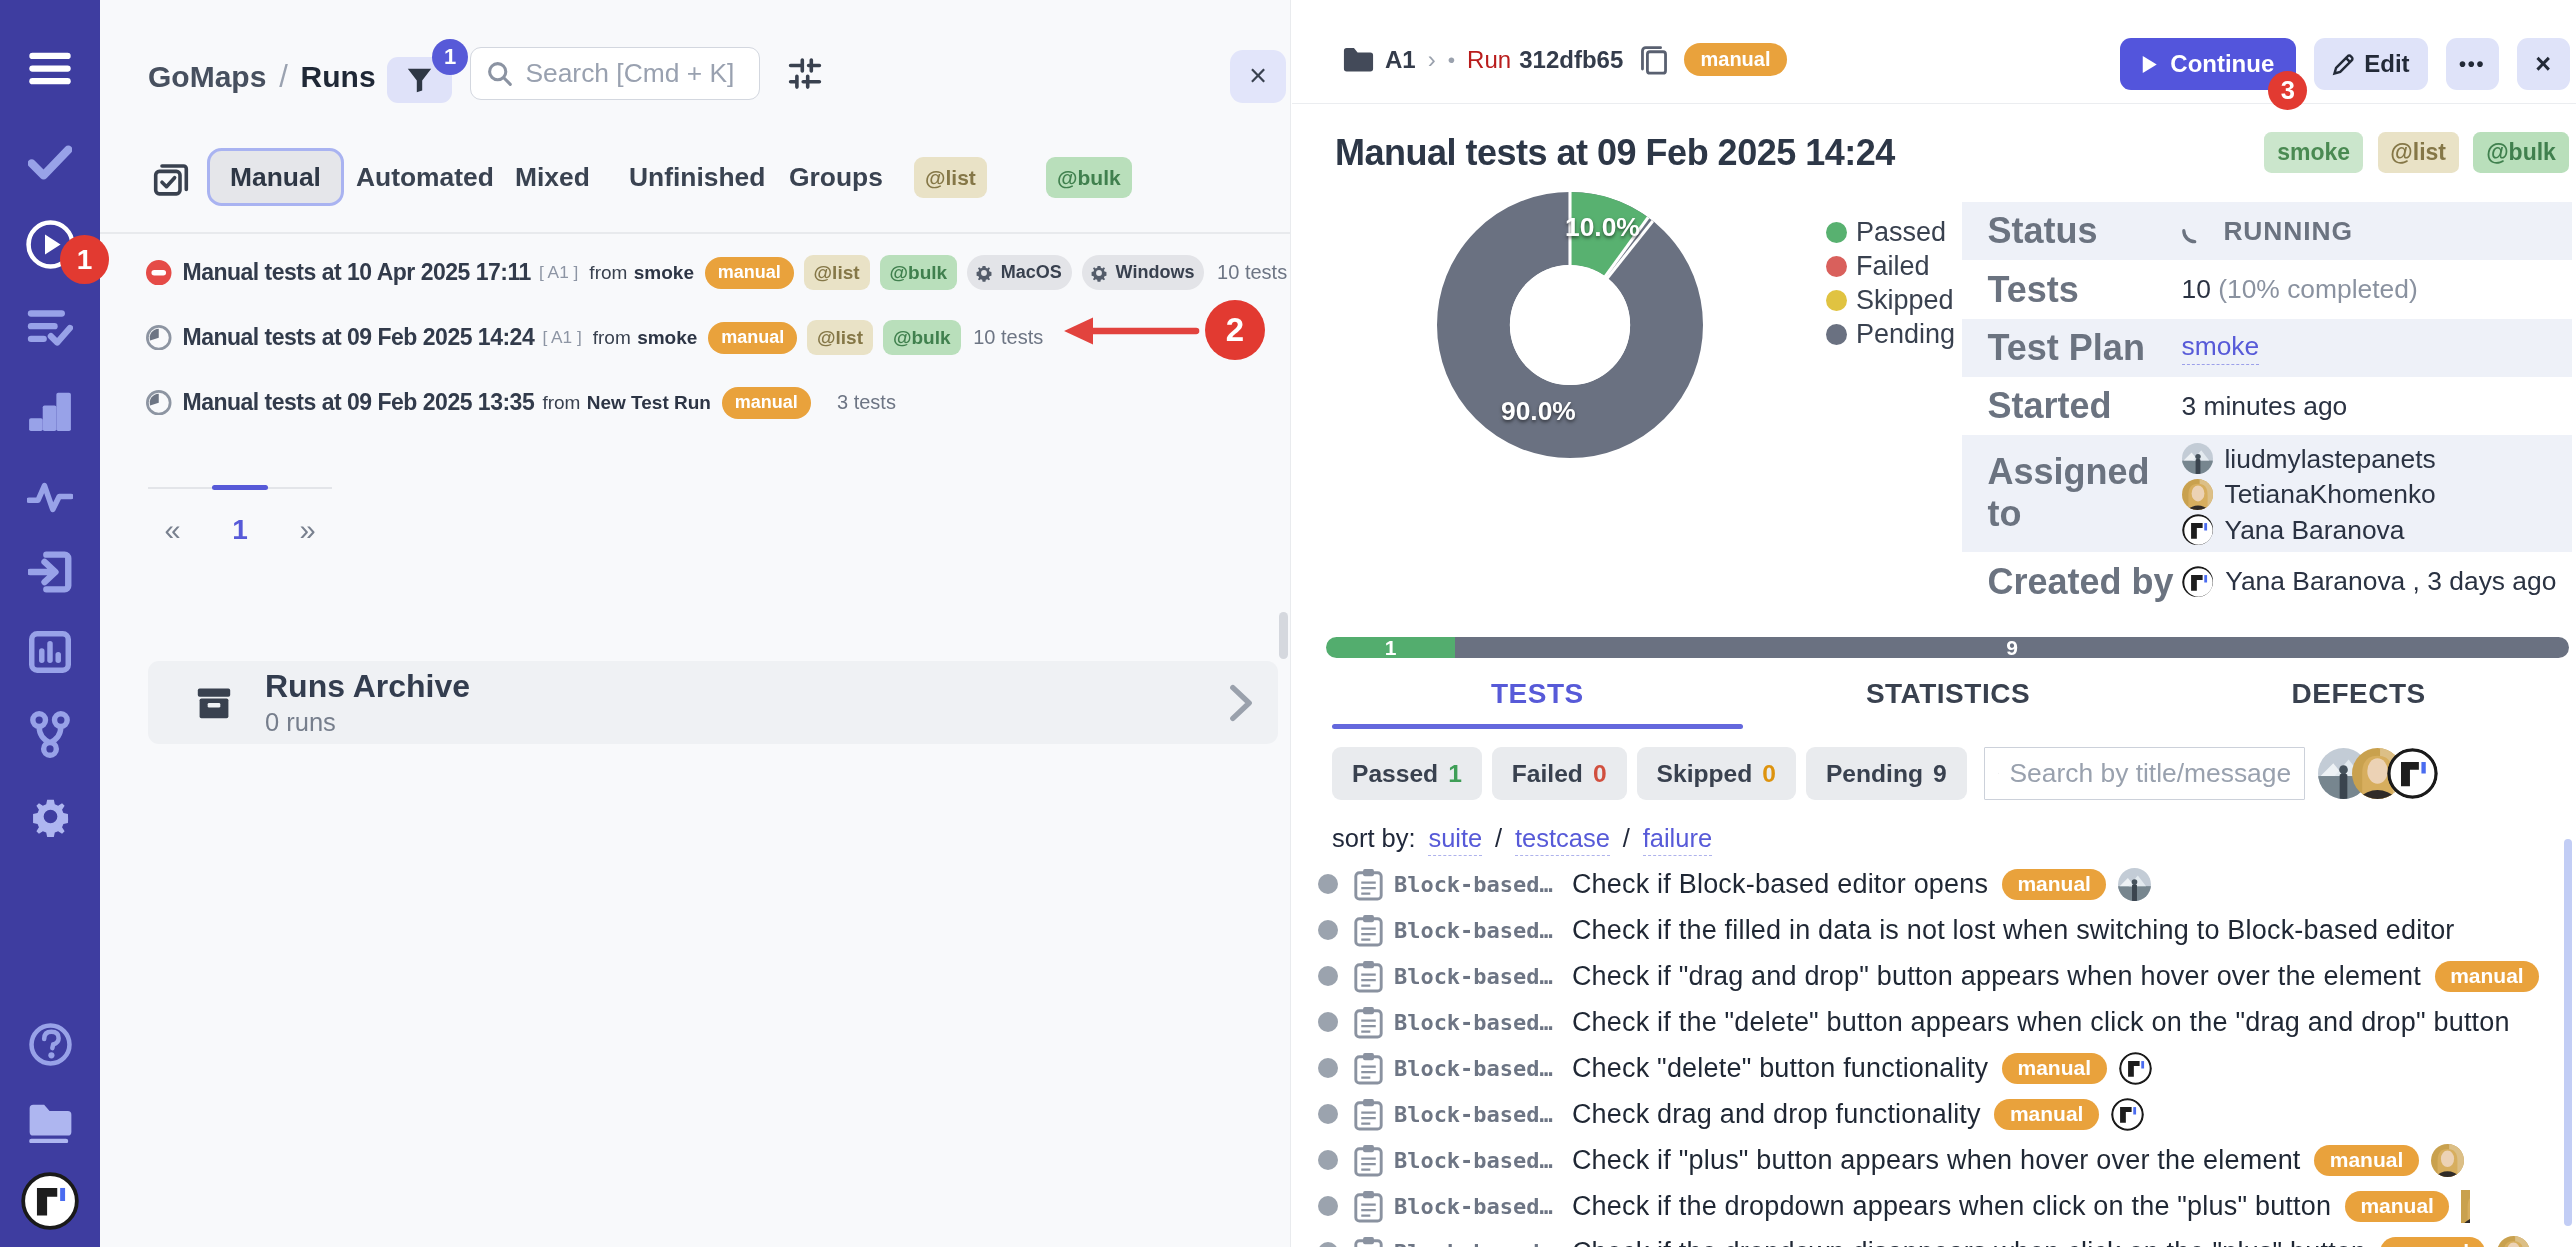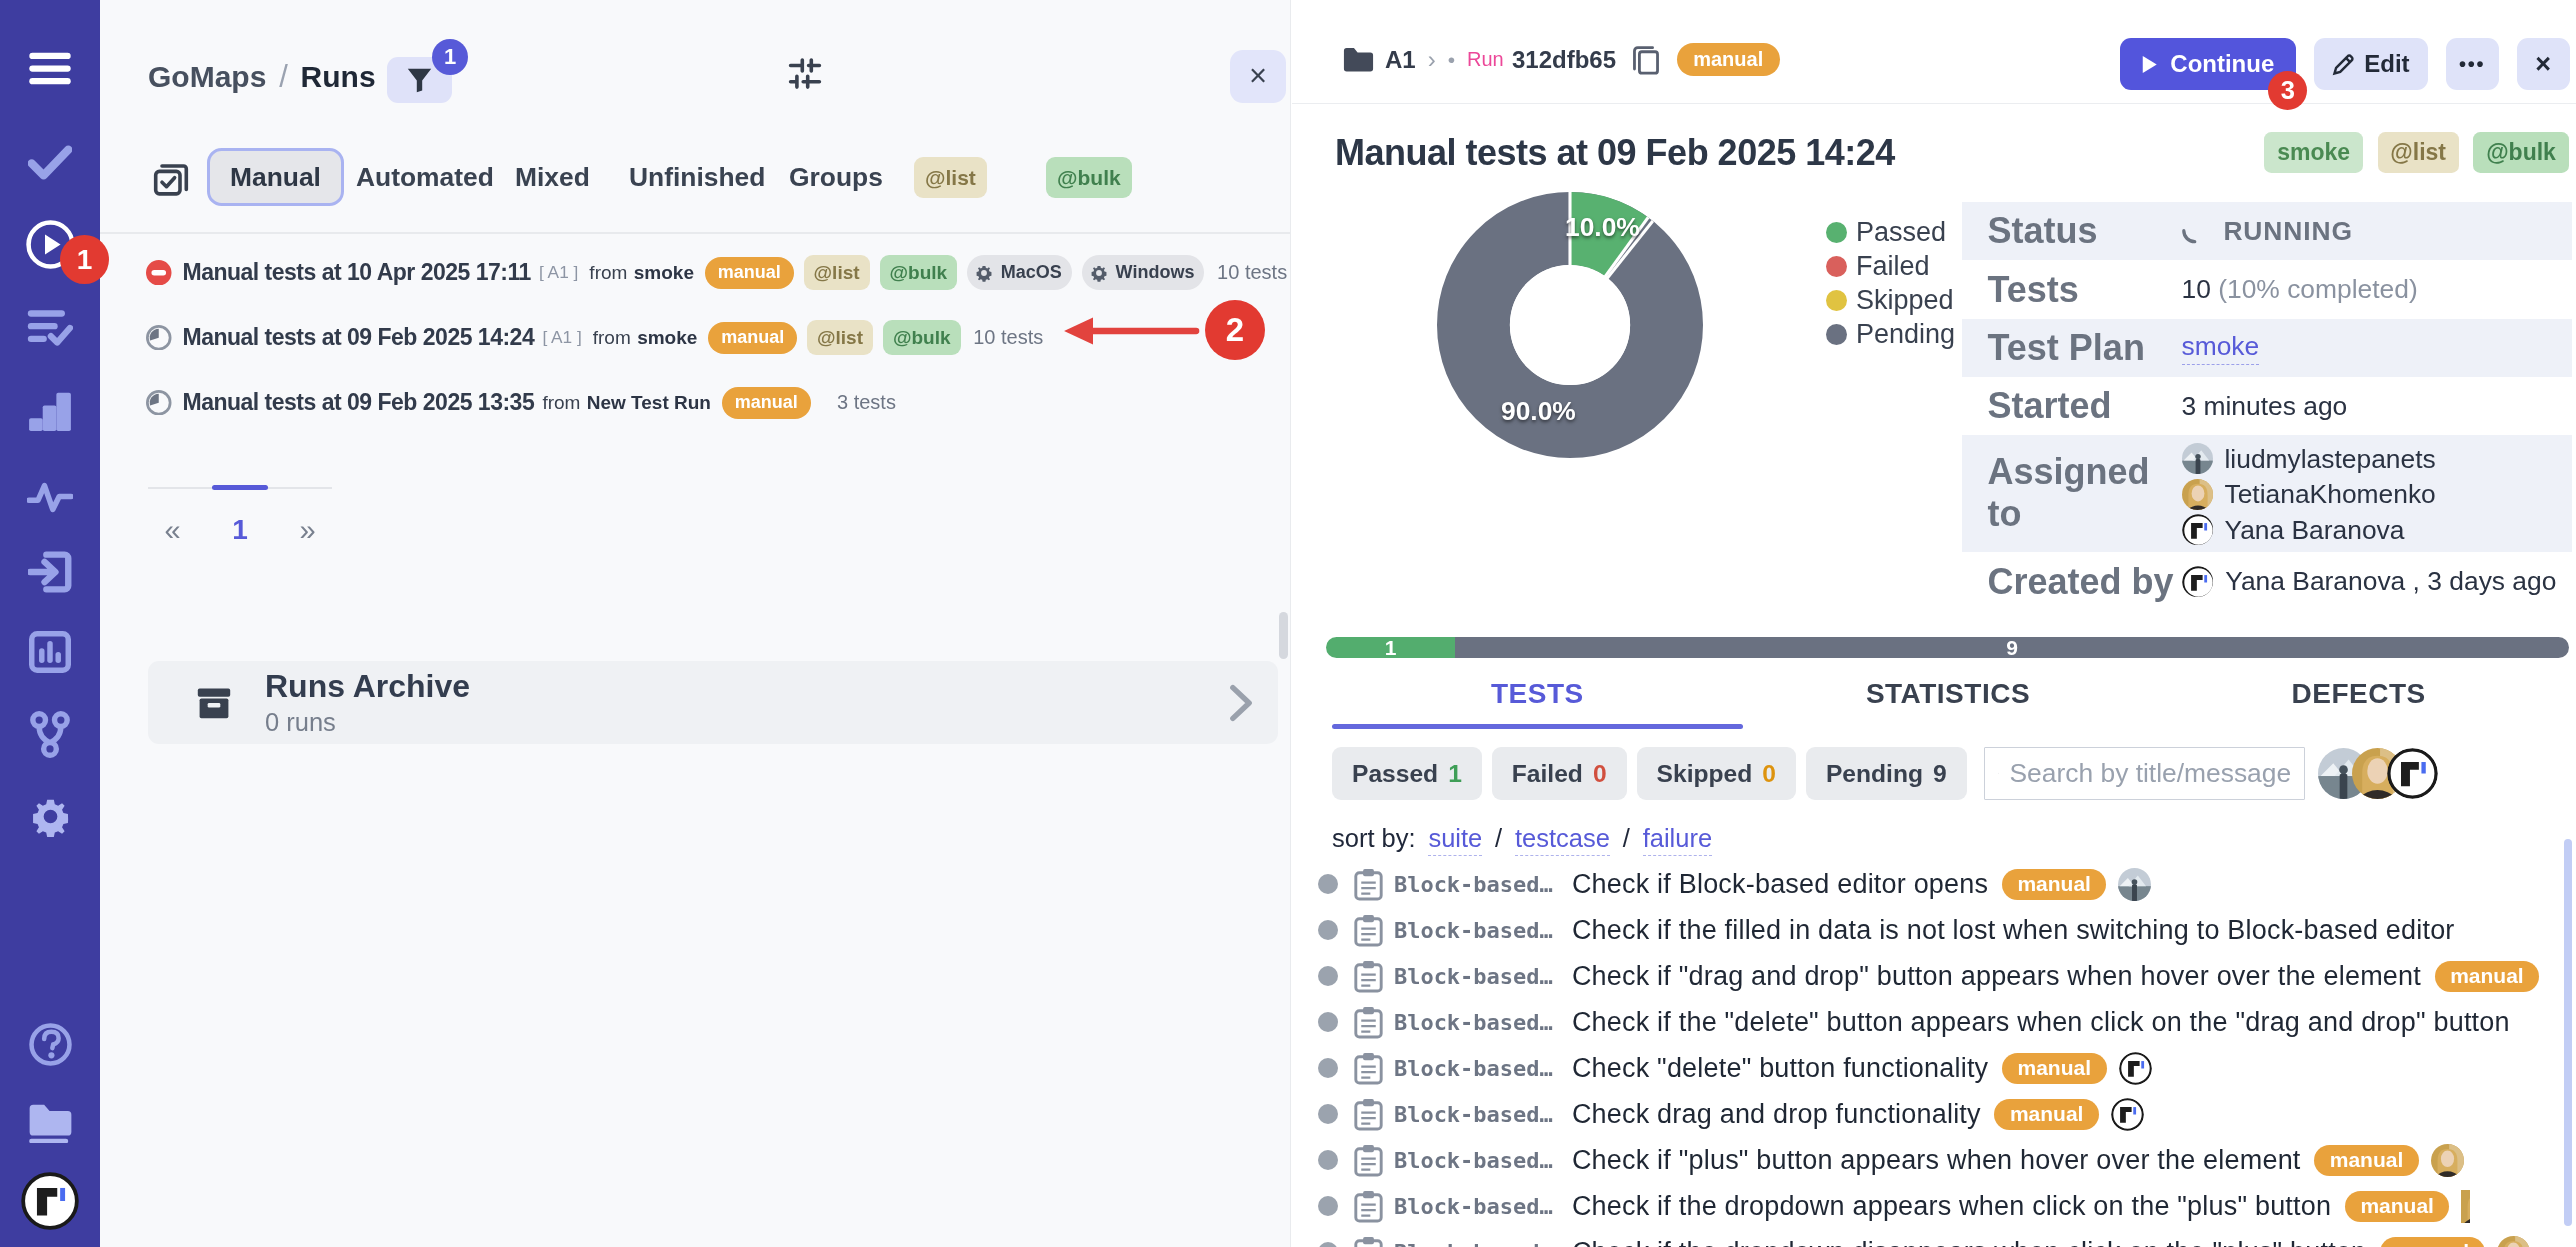--- a/index.html
+++ b/index.html
@@ -74,21 +74,21 @@
   .lp-scrollthumb { position:absolute; left:1179px; top:612px; width:9px; height:47px; background:#d5d8de; border-radius:4.6px; }
 
   
   .right-panel { position:absolute; left:1292px; top:0; width:1284px; height:1248px; background:#fff; }
   .rp-header { position:absolute; left:0; top:0; width:100%; height:104px; border-bottom:1.8px solid #ebedf0;
      display:flex; align-items:center; padding:0 6.4px 0 51px; }
   .rp-bc { display:flex; align-items:center; margin-top:16px;justify-content:space-between; }
   .rp-bc .bc-a1 { font-size:24px; font-weight:bold; color:#343c4b; margin-left:11px; }
   .rp-bc .bc-gt { font-size:24px; color:#9aa1ad; margin:0 12px; }
   .rp-bc .bc-dot { font-size:21px; color:#9aa1ad; margin-right:12px; }
-  .rp-bc .bc-run { font-size:20px; color:#ec4899; }
+  .rp-bc .bc-run { font-size:24px; color:#b91c1c; }
   .rp-bc .bc-id { font-size:24px; font-weight:bold; color:#343c4b; margin-left:8.2px; }
   .rp-bc .bc-copy { margin:0 16.4px 0 16.4px; }
   .rp-actions { margin-left:auto; display:flex; align-items:center; gap:18px; margin-top:25.5px; }
   .btn-continue { position:relative; height:52px; padding:0 22px; background:#5355dc; border-radius:11px; color:#fff;
      font-size:24px; font-weight:bold; display:flex; align-items:center; gap:12.8px; }
   .btn-badge3 { position:absolute; right:-11px; bottom:-20px; width:39px; height:39px; border-radius:50%; background:#e23a31; color:#fff;
      font-size:25.5px; font-weight:bold; display:flex; align-items:center; justify-content:center; }
   .btn-soft { height:52px; padding:0 18px; background:#dfe3f9; border-radius:11px; color:#232a38; font-size:24px; font-weight:bold;
      display:flex; align-items:center; gap:9px; }
   .btn-sq { width:53px; height:52px; background:#dfe3f9; border-radius:11px; display:flex; align-items:center; justify-content:center;
@@ -301,20 +301,27 @@
         <span class="proj">GoMaps</span>
         <span class="sep">/</span>
         <span class="page">Runs</span>
       </div>
       <div class="filter-btn">
         <svg width="27" height="27" viewBox="0 0 30 30">
             <path d="M2 2 H28 L18 15 V26 L12 28 V15 Z" fill="#2e3745"></path>
           </svg>
       </div>
       <div class="filter-badge">1</div>
+      <div class="lp-search">
+        <svg width="27" height="27" viewBox="0 0 30 30">
+            <circle cx="13" cy="13" r="9" stroke="#8b93a2" stroke-width="3.4" fill="none"></circle>
+            <path d="M20 20 L27 27" stroke="#8b93a2" stroke-width="3.4" stroke-linecap="round"></path>
+          </svg>
+        <span class="ph">Search [Cmd + K]</span>
+      </div>
       <div class="tune-btn">
         <svg width="36" height="33" viewBox="0 0 40 36">
             <g stroke="#39414f" stroke-width="4" stroke-linecap="round">
               <path d="M4 8 H16 M24 8 H36 M17 2 V14 M27 2 V14"></path>
               <path d="M4 26 H10 M18 26 H36 M11 20 V32 M23 20 V32"></path>
             </g>
           </svg>
       </div>
       <div class="lp-close">×</div>
     </div>

